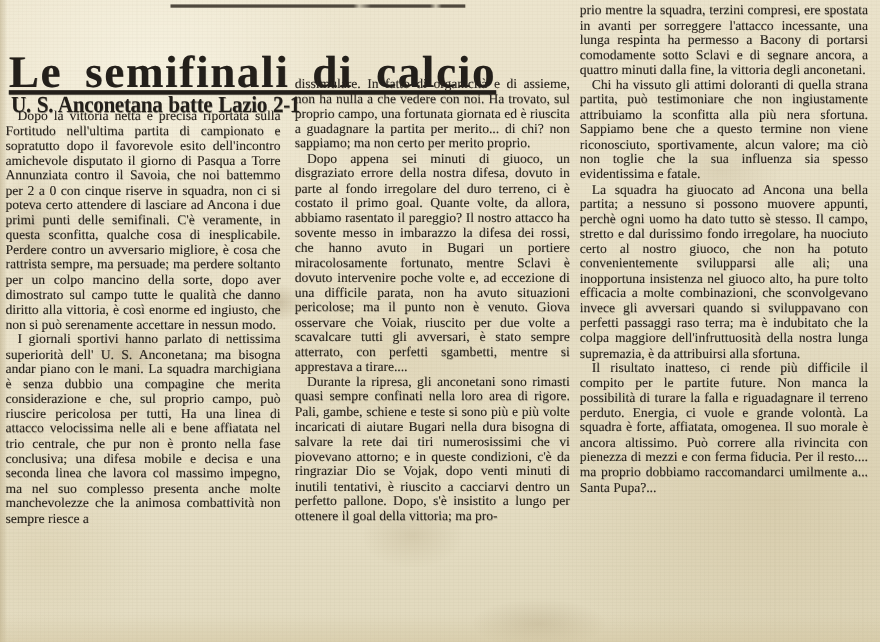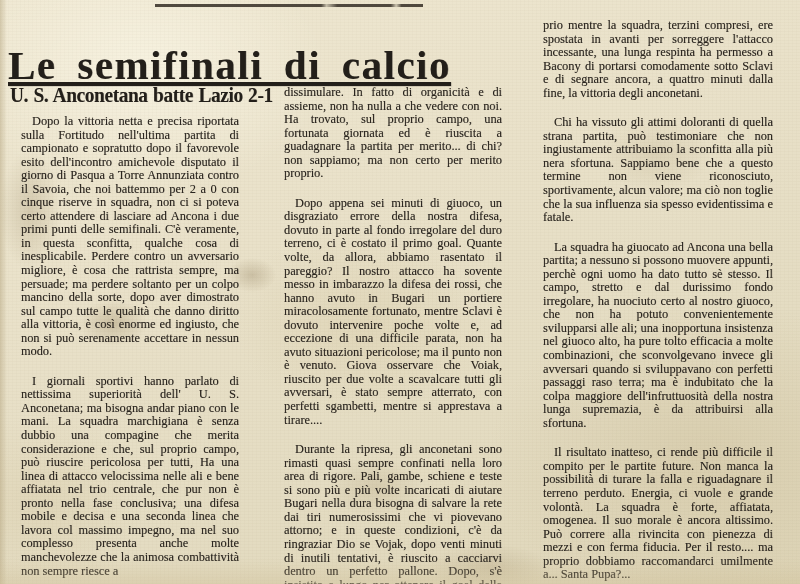--- a/index.html
+++ b/index.html
@@ -111,21 +111,21 @@
   .column {
     position: absolute;
     font-family: "Liberation Serif", "DejaVu Serif", serif;
     font-size: 12.3px;
     line-height: 13.55px;
     text-align: justify;
     color: #2a251f;
     text-shadow: 0.35px 0.2px 0 rgba(42,37,31,0.35);
   }
   .column p {
-    margin: 16px;
+    margin: 0;
     text-indent: 11px;
     -webkit-hyphens: none;
     hyphens: none;
   }
   .column p.cont {
     text-indent: 0;
   }
 
   #col1 {
     left: 5px;

